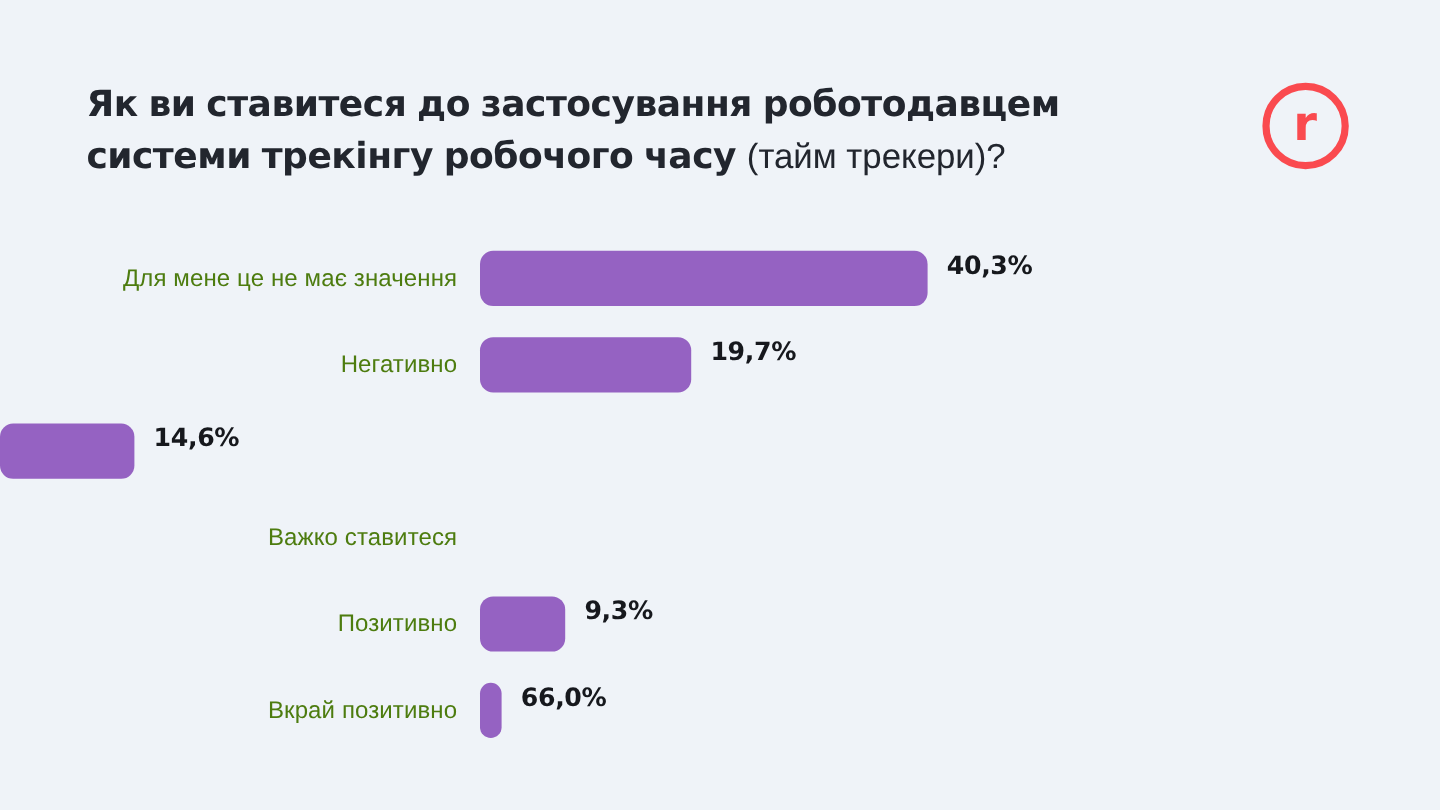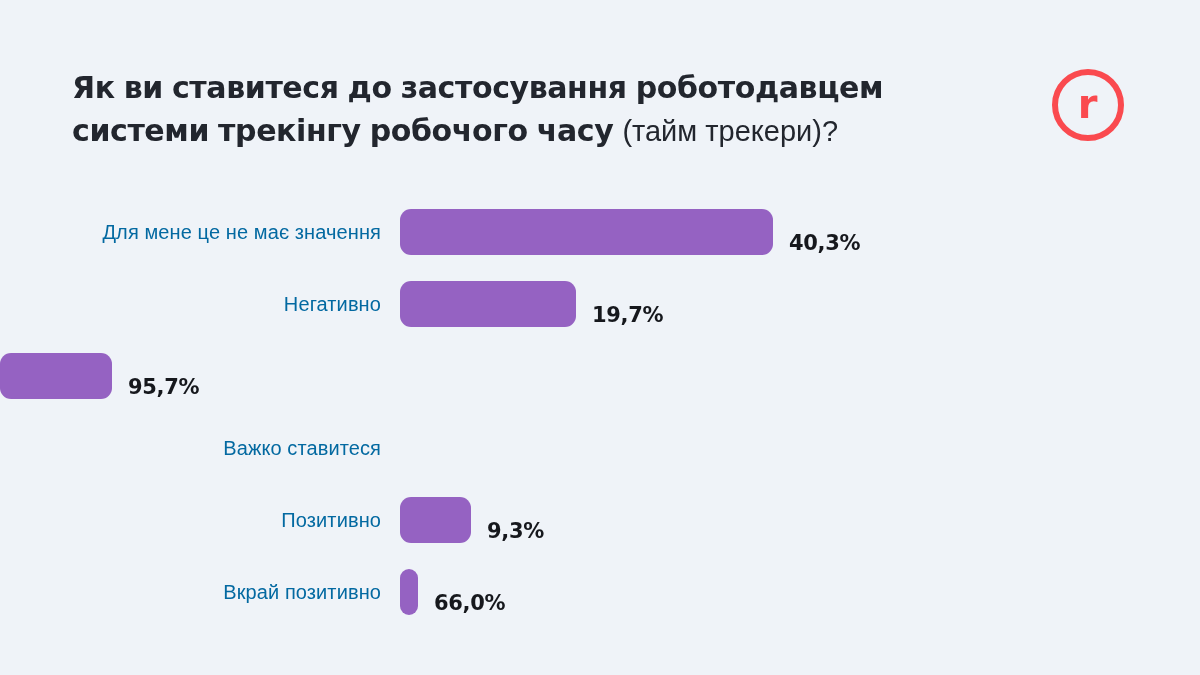--- a/index.html
+++ b/index.html
@@ -94,28 +94,28 @@
     align-items: center;
   }
 
   .row-label {
     width: 400px;
     text-align: right;
     padding-right: 19px;
     font-family: "Liberation Sans", sans-serif;
     font-size: 20px;
     font-weight: 400;
-    color: #0369a1;
+    color: #4d7c0f;
     white-space: nowrap;
     letter-spacing: 0.1px;
   }
 
   .bar-area {
     display: flex;
-    align-items: flex-end;
+    align-items: flex-start;
     flex: 1;
   }
 
   .bar {
     height: 46px;
     background: #9562c2;
     border-radius: 11px;
     flex: none;
   }
 
@@ -154,21 +154,21 @@
       <div class="row">
         <div class="row-label">Негативно</div>
         <div class="bar-area">
           <div class="bar" style="width: 176px; background: rgb(149, 98, 194);"></div>
           <div class="bar-value">19,7%</div>
         </div>
       </div>
       <div class="row">
         <div class="bar-area">
           <div class="bar" style="width: 112px; background: rgb(149, 98, 194);"></div>
-          <div class="bar-value">95,7%</div>
+          <div class="bar-value">14,6%</div>
         </div>
       </div>
       <div class="row">
         <div class="row-label">Важко ставитеся</div>
       </div>
       <div class="row">
         <div class="row-label">Позитивно</div>
         <div class="bar-area">
           <div class="bar" style="width: 71px; background: rgb(149, 98, 194);"></div>
           <div class="bar-value">9,3%</div>

